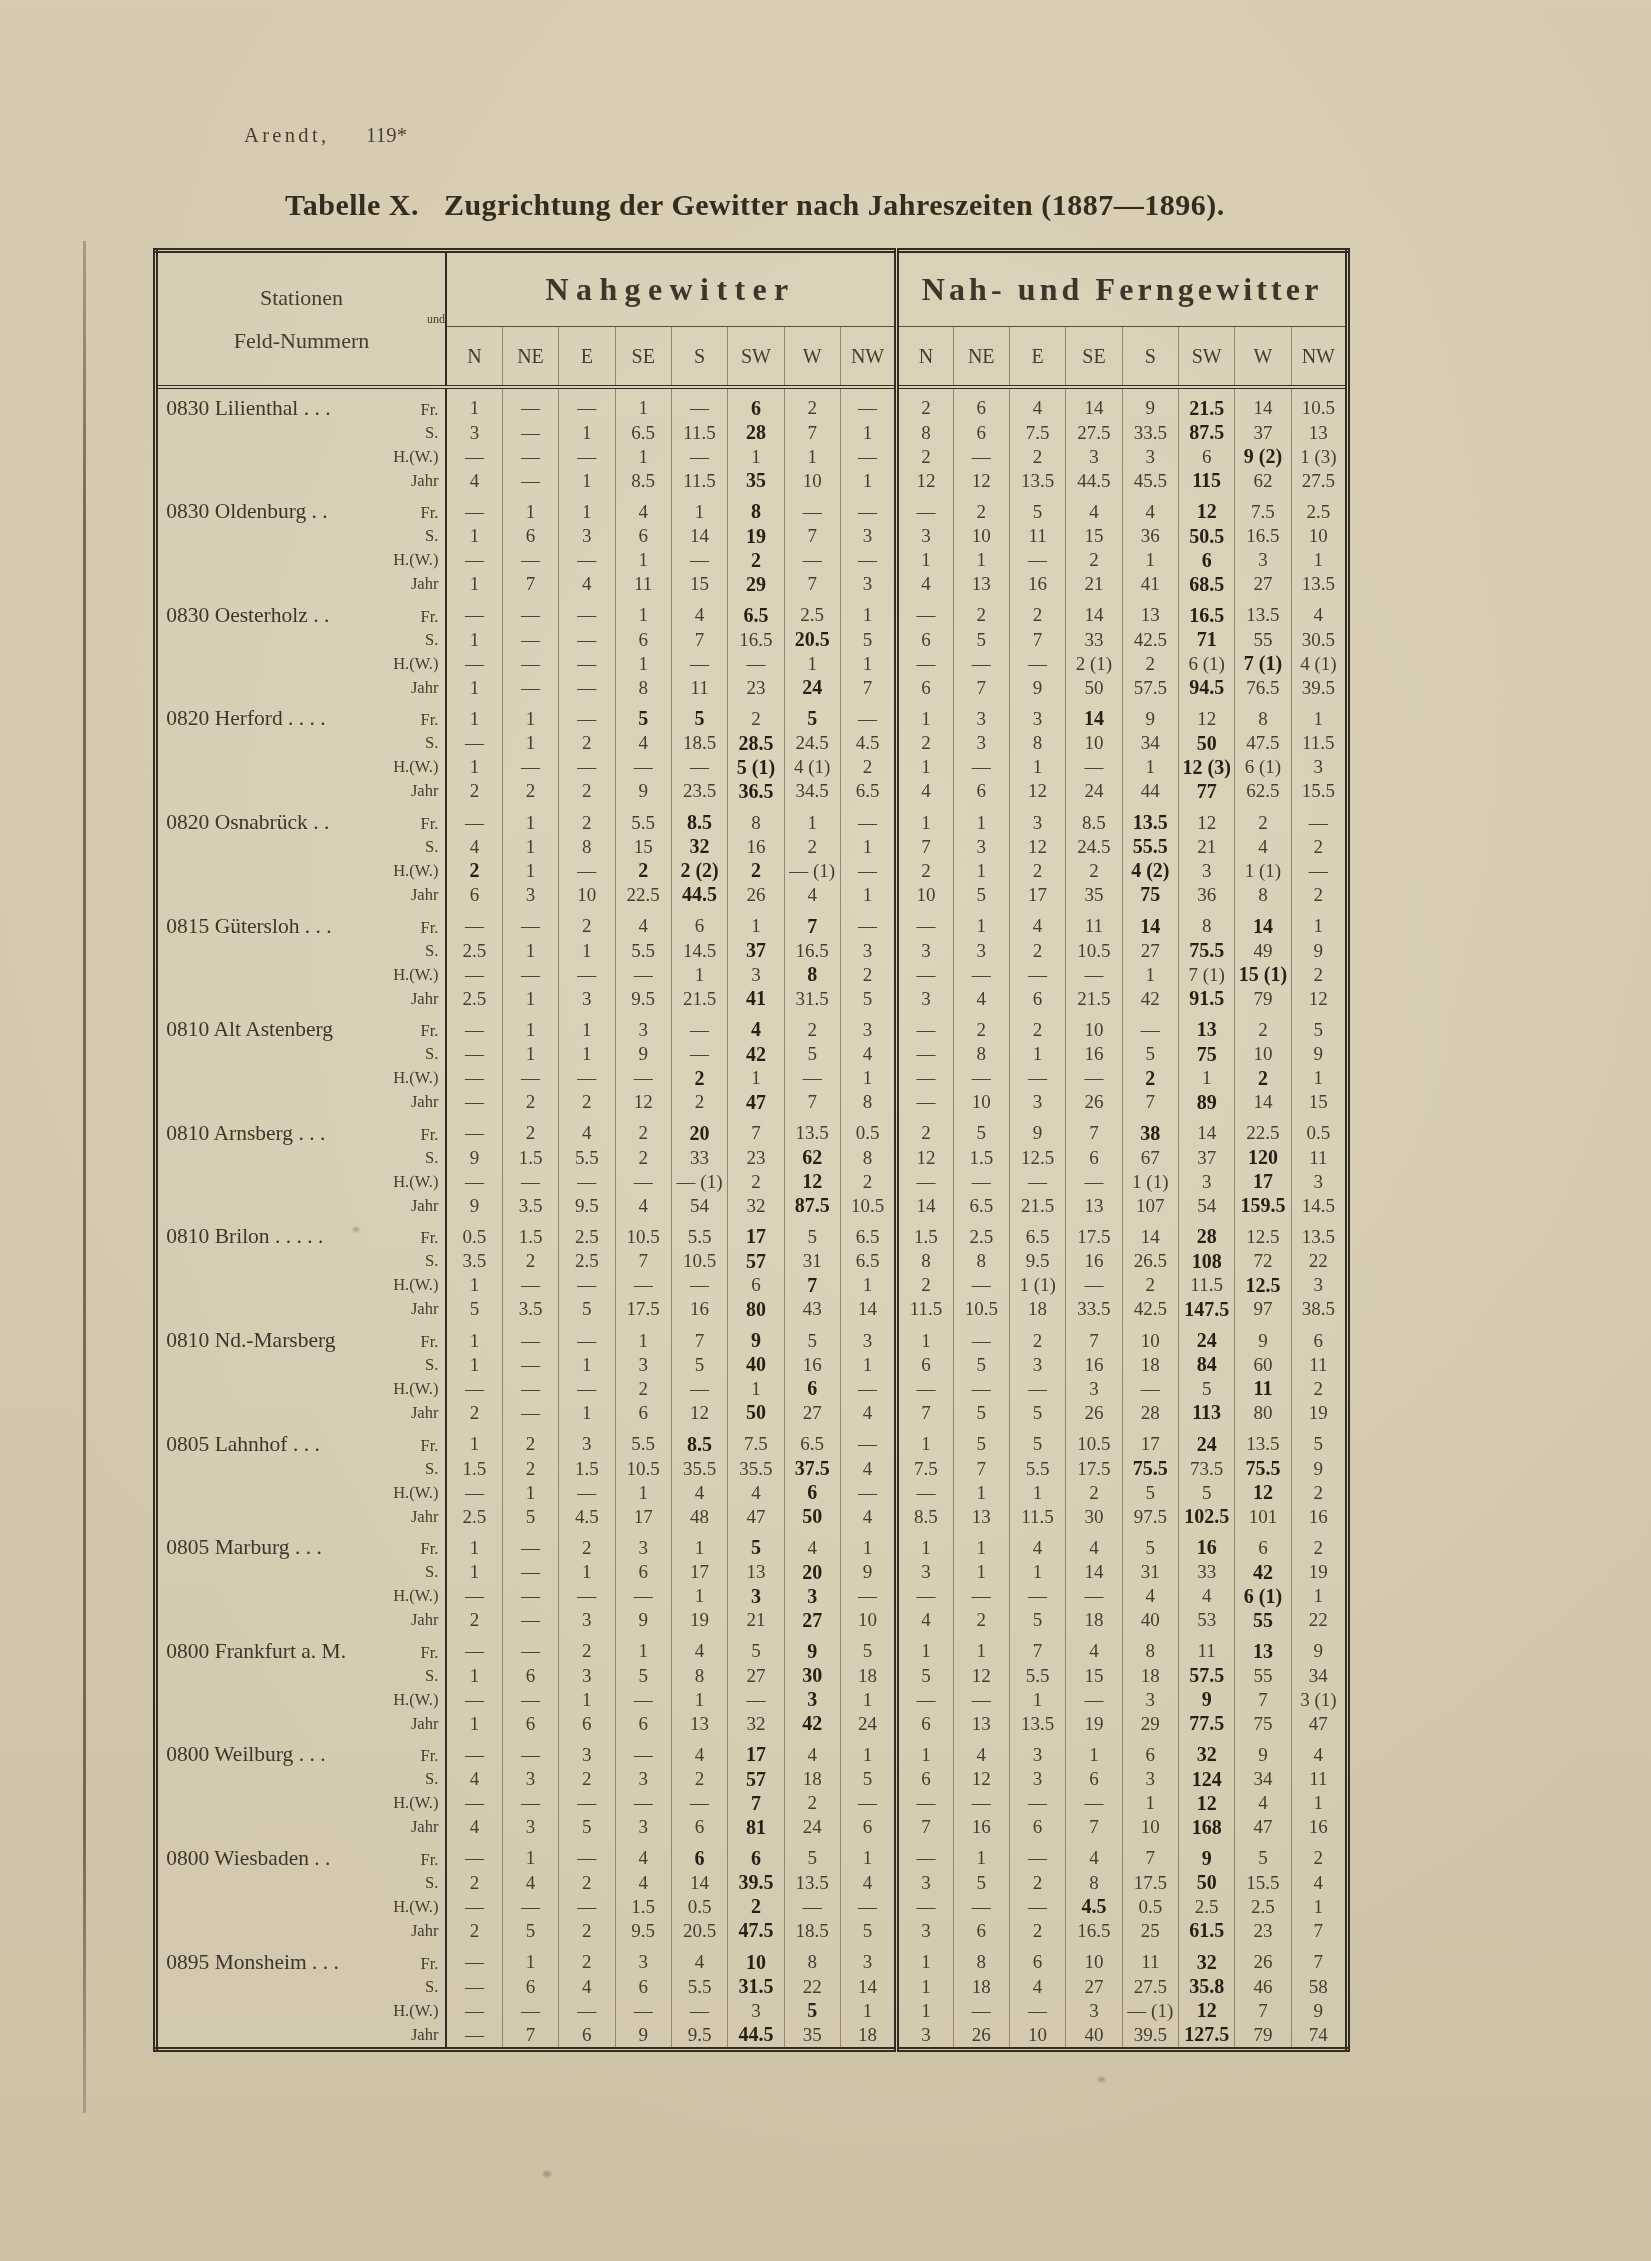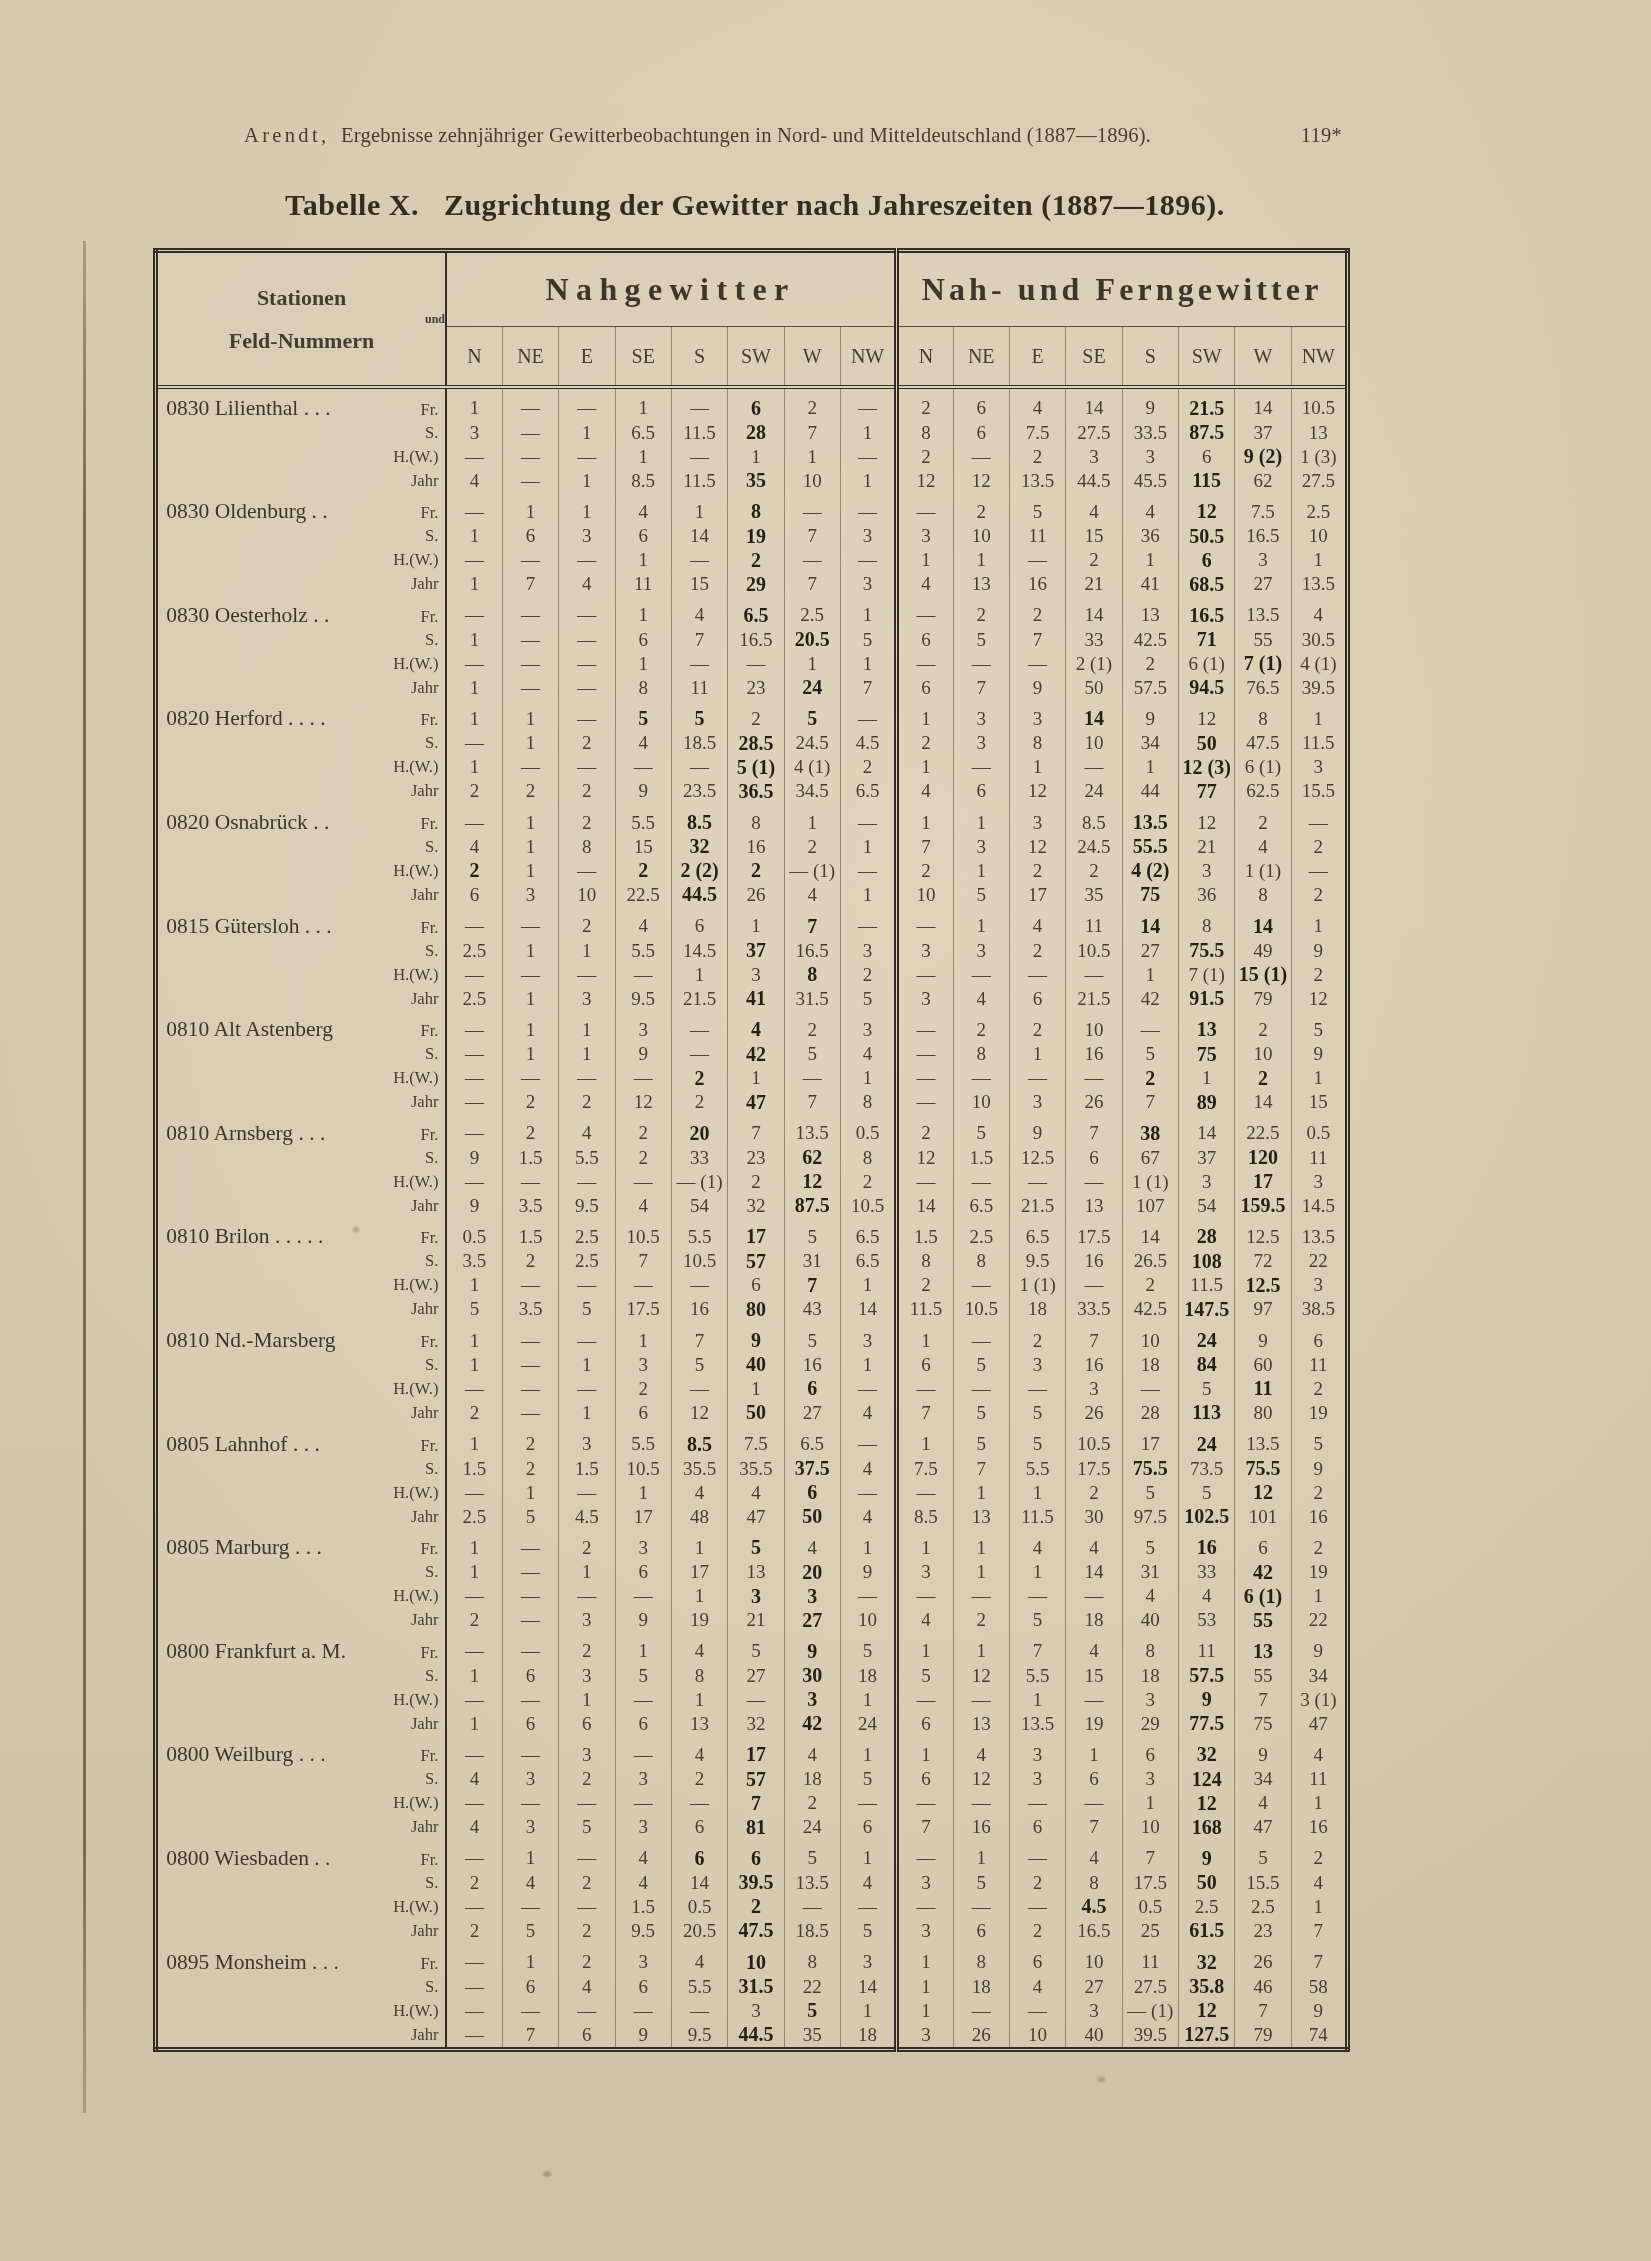--- a/index.html
+++ b/index.html
@@ -22,21 +22,21 @@
   .table-title { position:absolute; left:285px; top:188px; font-size:30px; font-weight:bold;
     letter-spacing:0.5px; color:#332c21; white-space:nowrap; }
   .table-title .tprefix { margin-right:25px; }
 
   table.tbl { position:absolute; left:153px; top:248px; border-collapse:collapse;
     background:rgba(222,213,190,.35); table-layout:fixed; width:1197px; }
   .tbl { border:5px double #332c22; }
   .tbl th, .tbl td { padding:0; vertical-align:middle; }
 
   th.station-head { width:287px; border-right:2.5px solid #332c22; border-bottom:4.1px double #332c22;
-    font-weight:bold; font-size:22px; line-height:1.25; text-align:center; color:#453d30; }
+    font-weight:normal; font-size:22px; line-height:1.25; text-align:center; color:#453d30; }
   th.station-head .mid { font-size:12px;text-align:right; }
   th.group-head { height:73px; font-size:32px; font-weight:bold; letter-spacing:7.4px;
     border-bottom:1.7px solid #5a4f3d; color:#3e362a; }
   th.group-head.group2 { border-left:5px double #332c22; letter-spacing:4.1px; }
   tr.dir-row th { height:58px; font-size:20px; font-weight:normal;
     border-left:0.8px solid #91むらさき; }
   tr.dir-row th { border-left:0.8px solid #93876f; border-bottom:4.1px double #332c22; color:#453d30; }
   tr.dir-row th.group-start { border-left:5px double #332c22; }
 
   td.station-cell { border-right:2.5px solid #332c22; }
@@ -53,21 +53,20 @@
 
   .speck { position:absolute; border-radius:50%; background:rgba(90,78,60,.35); filter:blur(0.8px); }
 </style>
 </head>
 <body>
 
 <div class="page-edge-line"></div>
 
 <div class="running-head">
   <span class="author">Arendt,</span>
-  <span class="rh-text">Ergebnisse zehnjähriger Gewitterbeobachtungen in Nord- und Mitteldeutschland (1887—1896).</span>
   <span class="page-number">119*</span>
 </div>
 
 <div class="table-title">
   <span class="tprefix">Tabelle X.</span><span>Zugrichtung der Gewitter nach Jahreszeiten (1887—1896).</span>
 </div>
 
 <table class="tbl">
   <thead>
     <tr>

